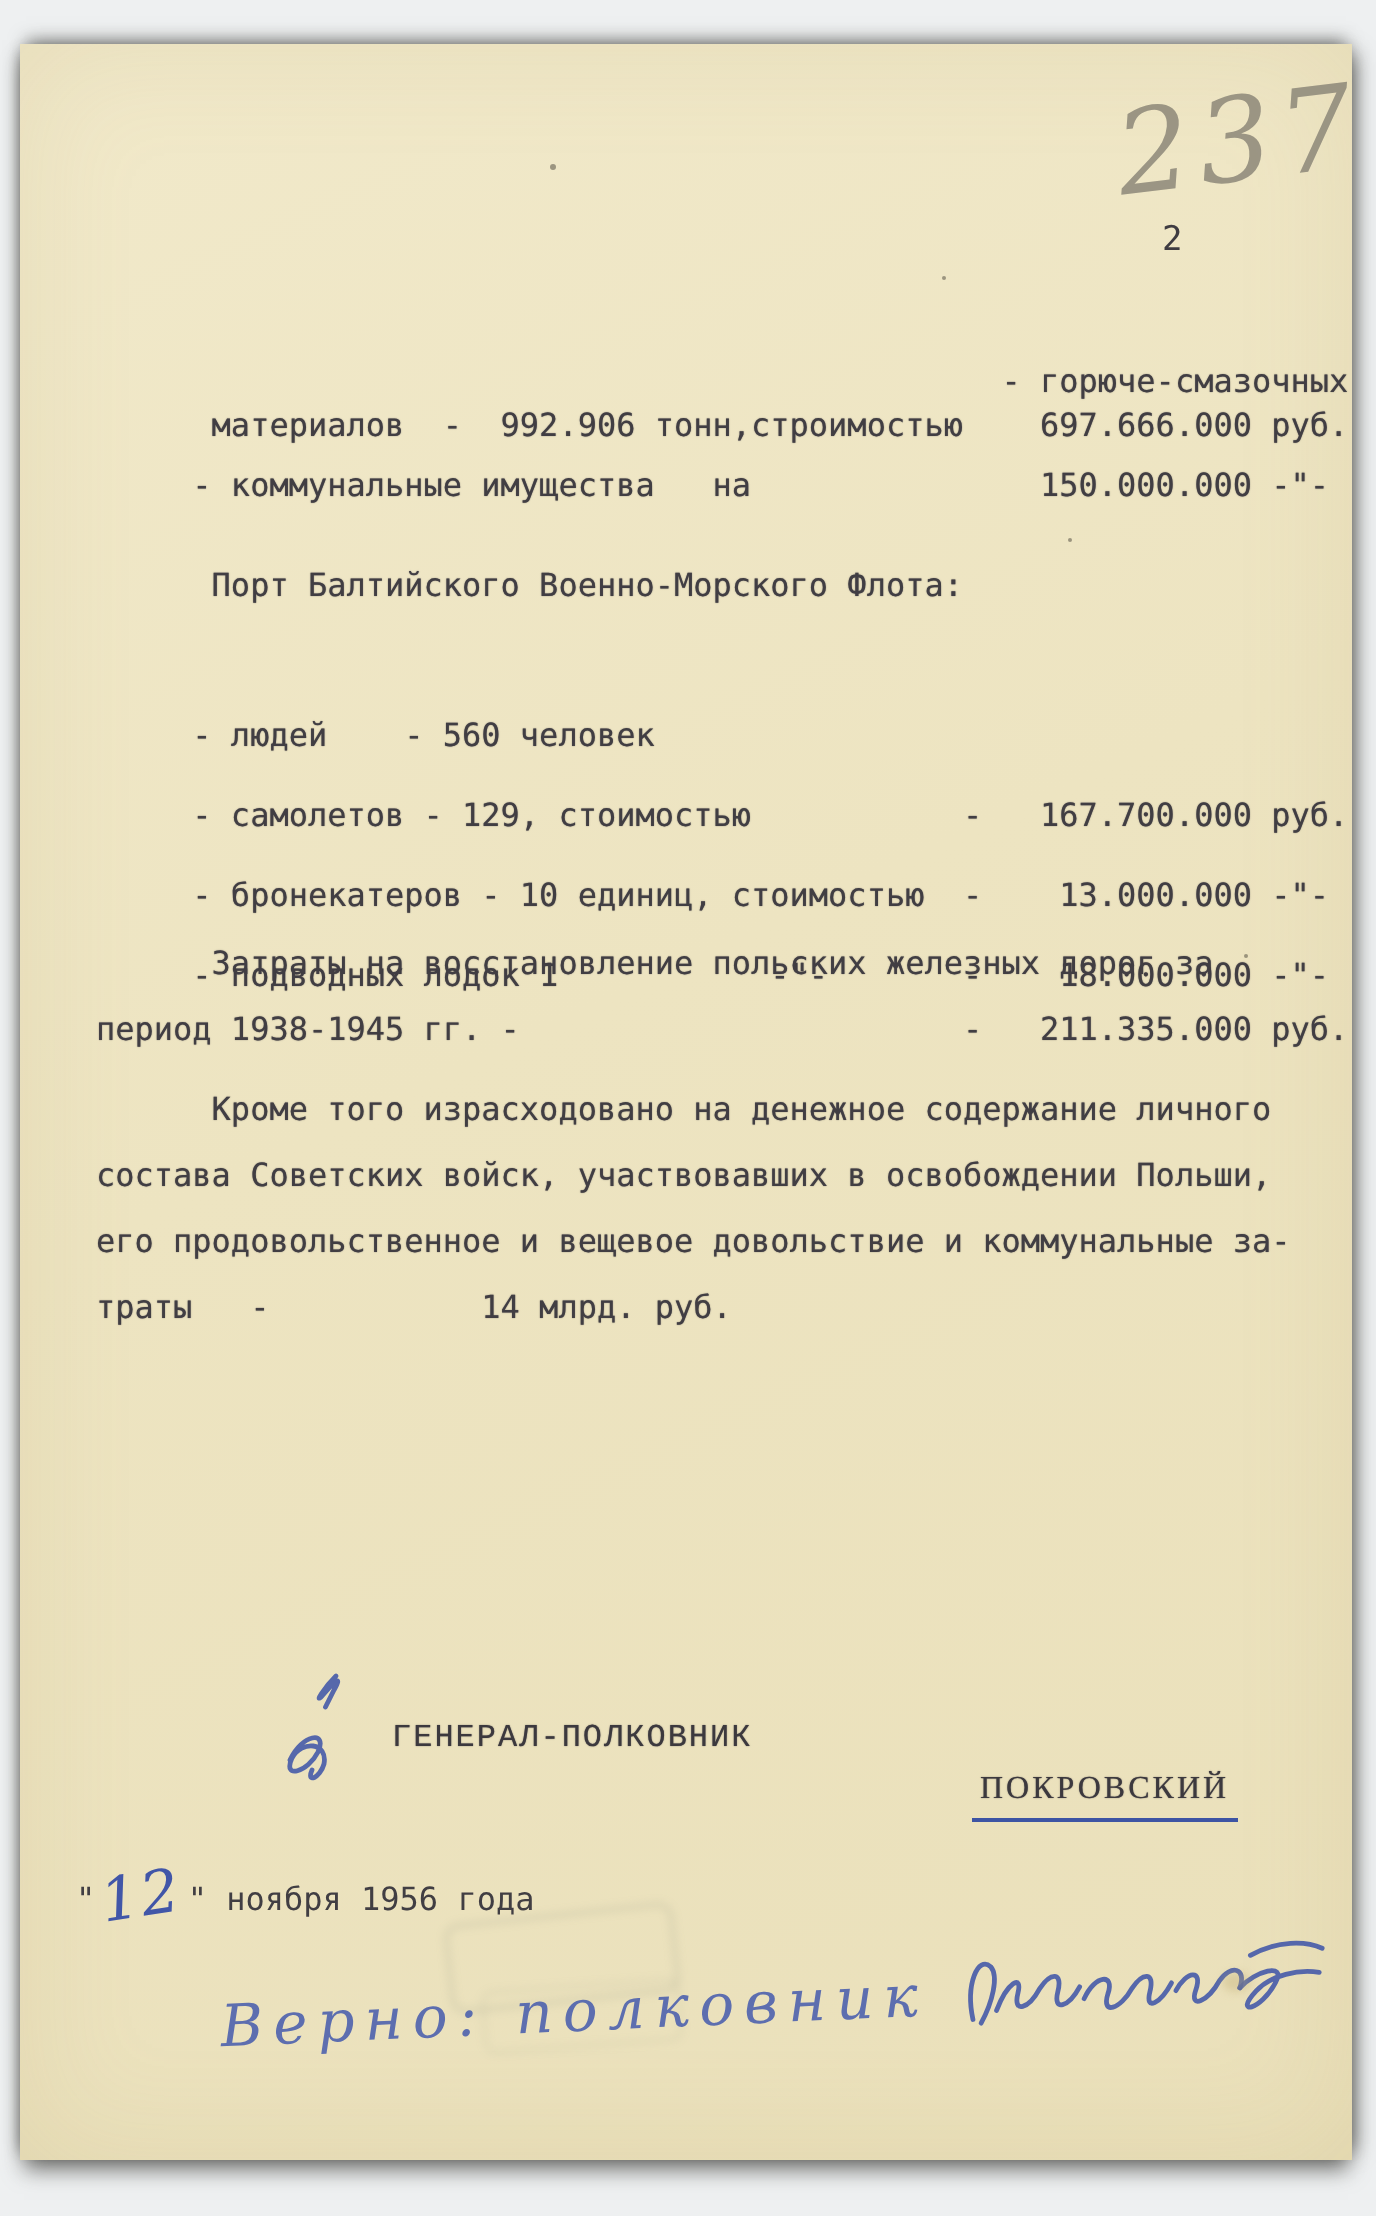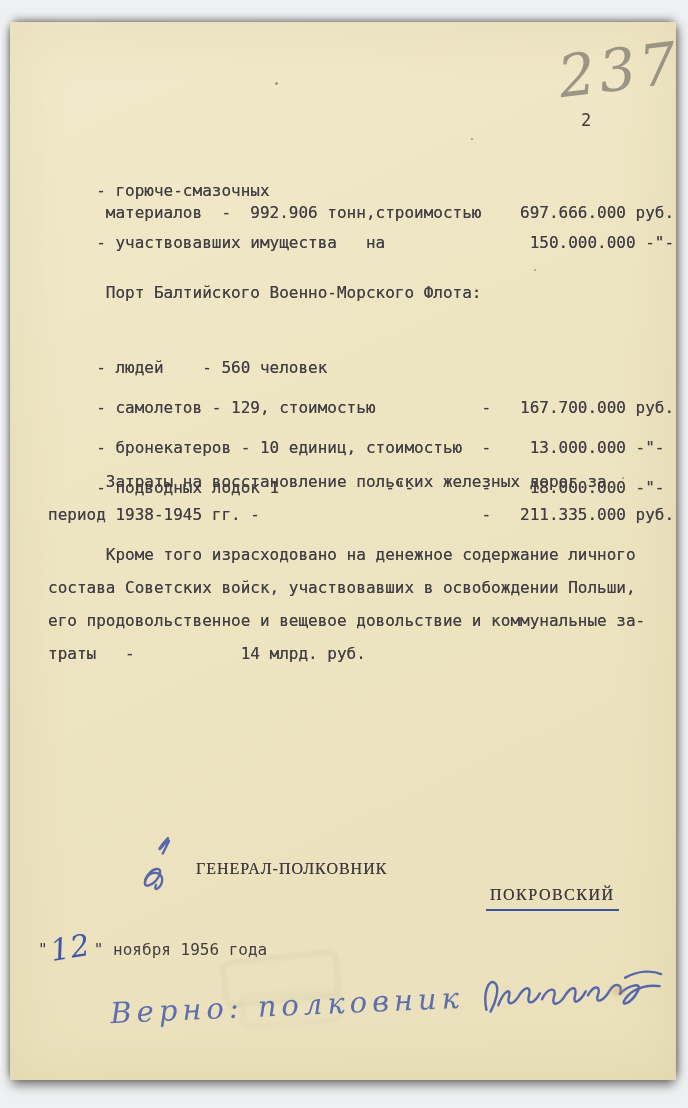--- a/index.html
+++ b/index.html
@@ -21,21 +21,21 @@
       inset 0 0 60px rgba(170,150,95,.14);
   }
   .para{
     position:absolute;left:38px;
     white-space:pre;
     font-family:"DejaVu Sans Mono",monospace;
     font-size:16px;
     color:#413e43;
     text-shadow:0 0 .6px rgba(62,58,64,.75);
   }
-  .p1{top:158px;line-height:22px;}
+  .p1{top:158px;line-height:22px;text-align:right;}
   .p2{top:210px;line-height:22px;}
   .p3{top:260px;line-height:22px;}
   .p4{top:289px;line-height:40px;margin-top:37px;}
   .p5{top:443px;line-height:33px;}
   .p6{top:516px;line-height:33px;}
   .p7{top:661px;line-height:32px;}
   .folio{
     position:absolute;left:548px;top:14px;
     font-family:"DejaVu Serif",serif;font-style:italic;
     font-size:58px;color:#8d8879;letter-spacing:4px;
@@ -43,21 +43,21 @@
     white-space:nowrap;
   }
   .pagenum{
     position:absolute;left:571px;top:88px;
     font-size:17px;color:#3f3c41;
     font-family:"DejaVu Sans Mono",monospace;
   }
   .rank{
     position:absolute;left:186px;top:838px;
     font-size:16px;letter-spacing:1px;color:#3c393e;
-    font-family:Liberation Serif, serif;
+    font-family:Liberation Mono, monospace;
     text-shadow:0 0 .6px rgba(60,56,62,.8);
   }
   .signame{
     position:absolute;left:476px;top:864px;
     font-size:16px;letter-spacing:1.5px;color:#3c393e;
     font-family:Liberation Serif, serif;
     padding:0 4px 5px 4px;
     border-bottom:2px solid #3d54a4;
     text-shadow:0 0 .6px rgba(60,56,62,.8);
   }
@@ -115,21 +115,21 @@
 <body>
 
 <div class="page">
 
   <div class="folio">237</div>
 
   <div class="pagenum">2</div>
 
   <div class="para p1">     - горюче-смазочных
       материалов  -  992.906 тонн,строимостью    697.666.000 руб.</div>
-  <div class="para p2">     - участвовавших имущества   на               150.000.000 -"-</div>
+  <div class="para p2">     - коммунальные имущества   на               150.000.000 -"-</div>
   <div class="para p3">      Порт Балтийского Военно-Морского Флота:</div>
   <div class="para p4">     - людей    - 560 человек
      - самолетов - 129, стоимостью           -   167.700.000 руб.
      - бронекатеров - 10 единиц, стоимостью  -    13.000.000 -"-
      - подводных лодок 1           -"-       -    18.000.000 -"-</div>
   <div class="para p5">      Затраты на восстановление польских железных дорог за
 период 1938-1945 гг. -                       -   211.335.000 руб.</div>
   <div class="para p6">      Кроме того израсходовано на денежное содержание личного
 состава Советских войск, участвовавших в освобождении Польши,
 его продовольственное и вещевое довольствие и коммунальные за-

